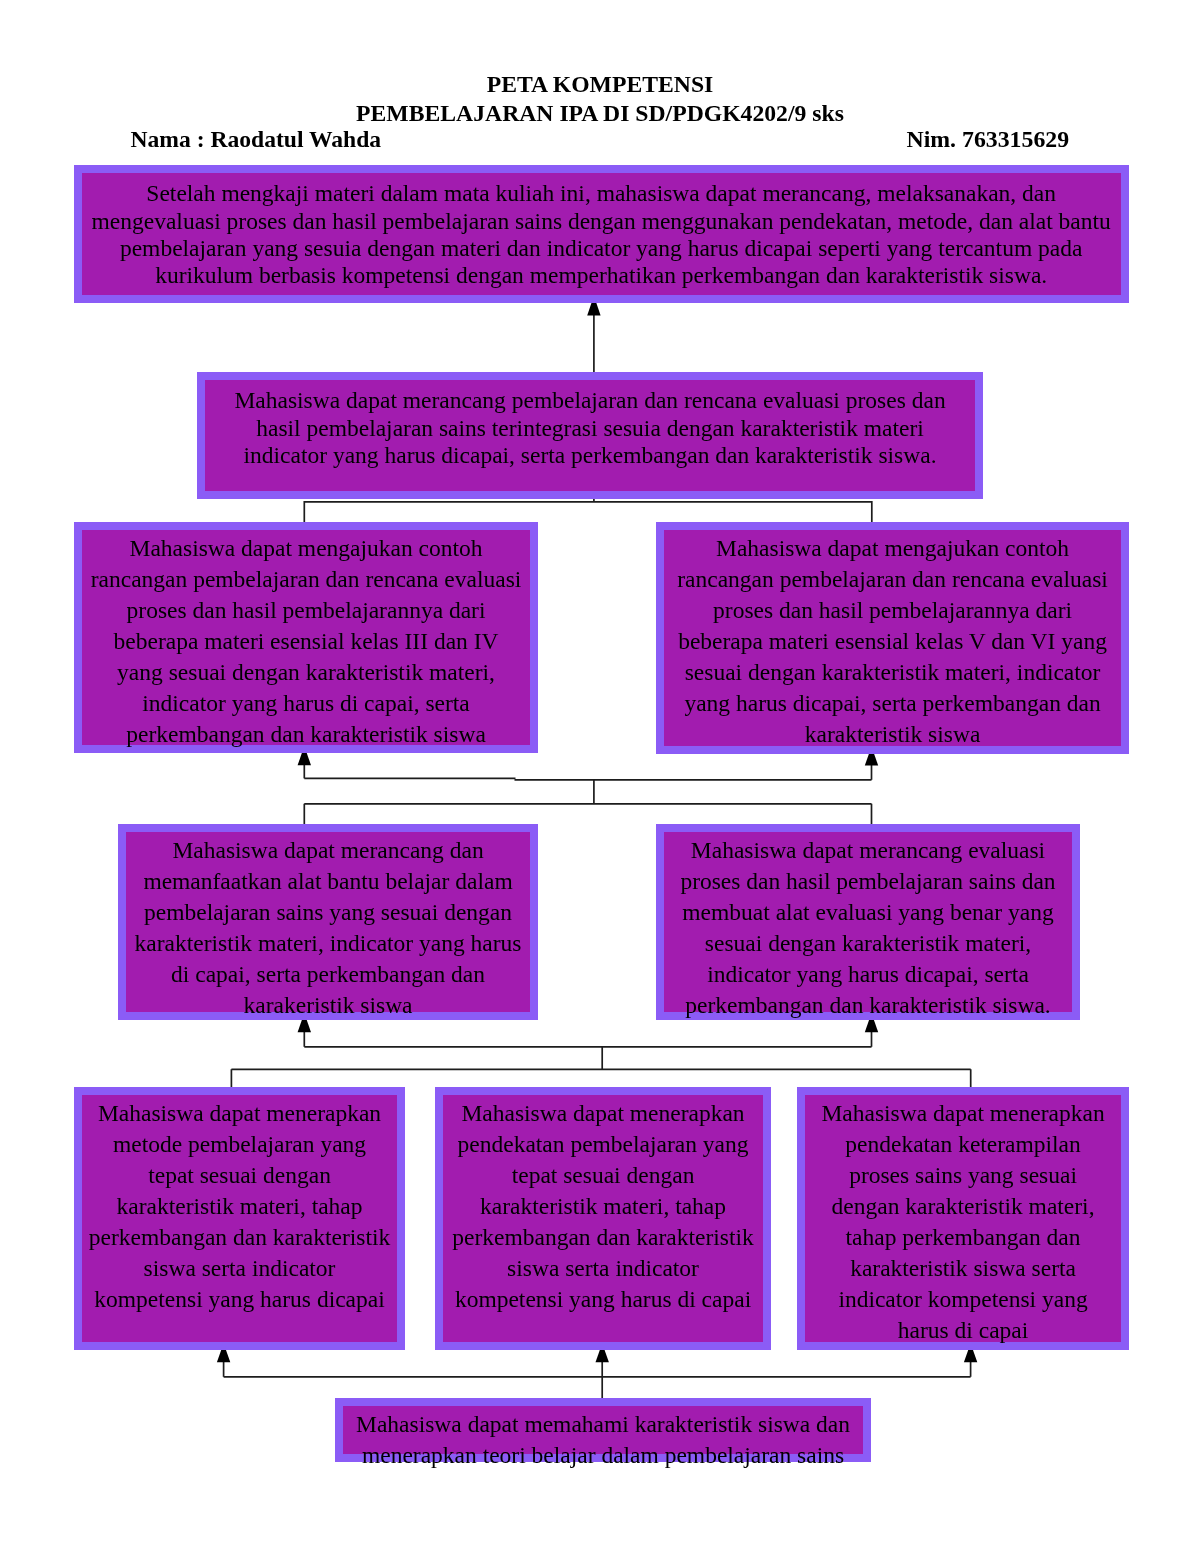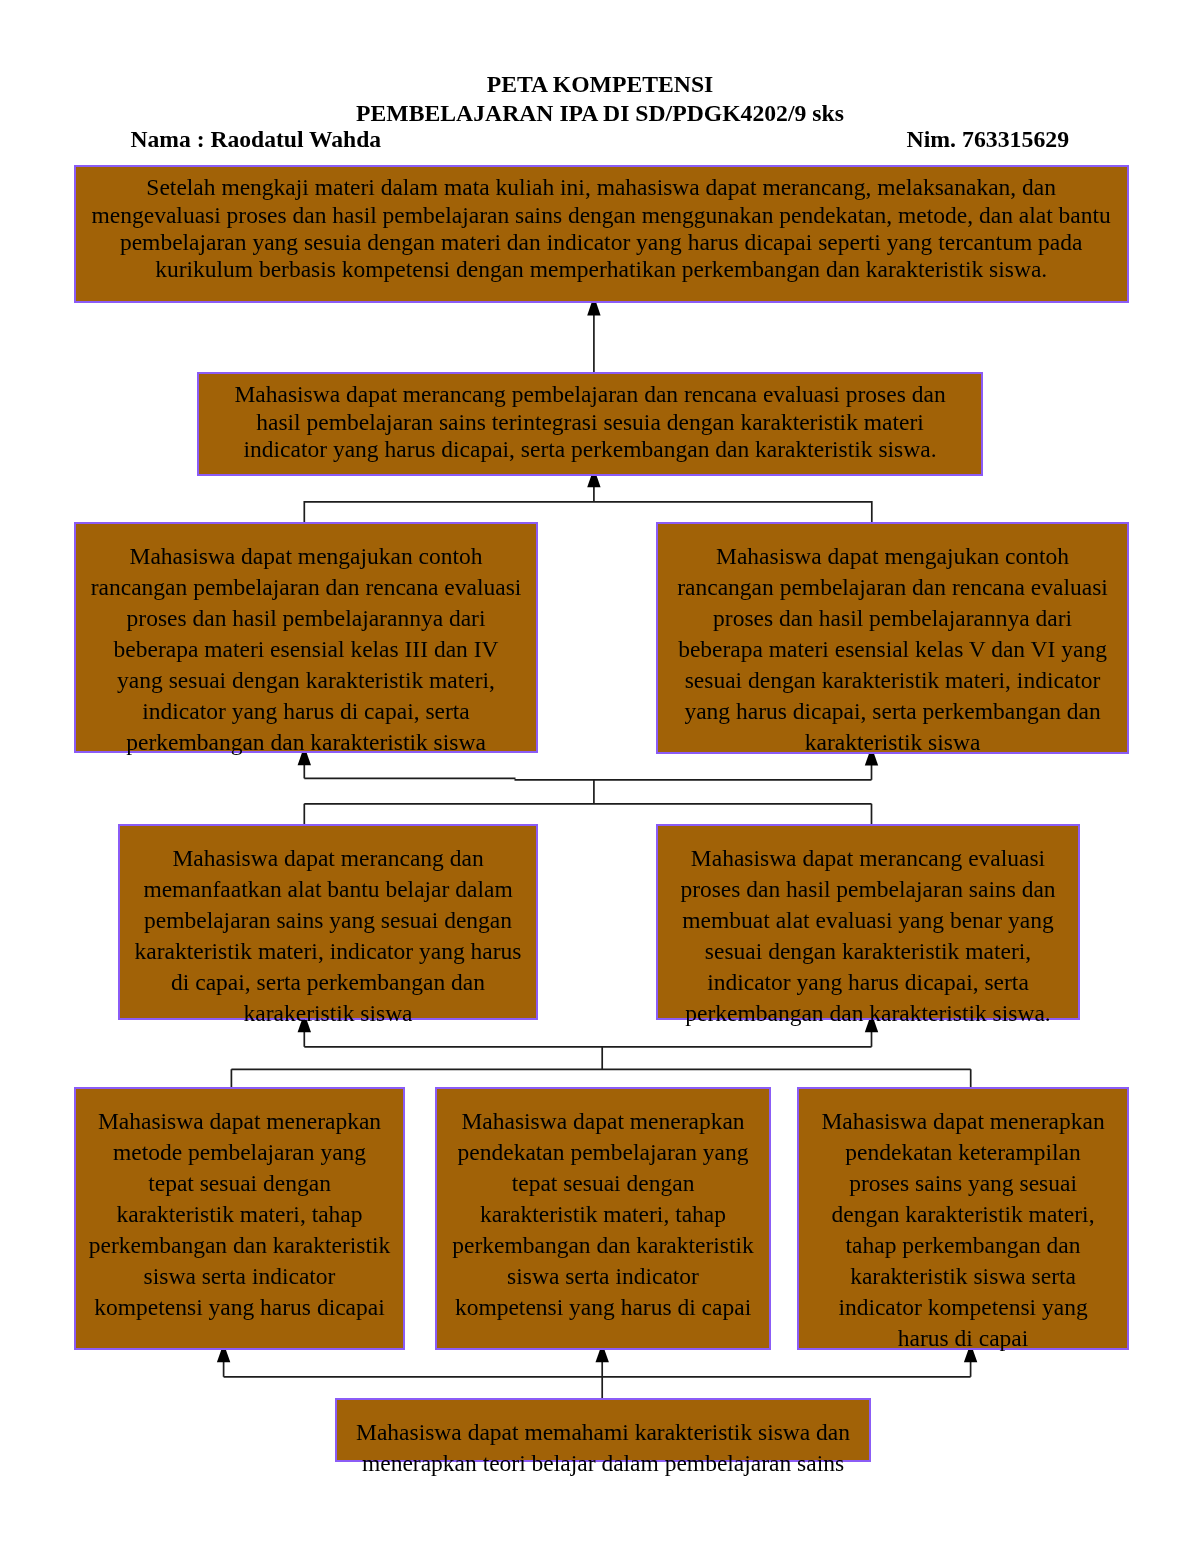--- a/index.html
+++ b/index.html
@@ -2,32 +2,32 @@
 <html><head>
 <meta charset="utf-8">
 <title>Peta Kompetensi</title>
 <style>
   html,body{margin:0;padding:0;background:#fff;}
   *{-webkit-font-smoothing:antialiased;}
   .box .txt,.hdr{will-change:opacity;}
   body{width:1200px;height:1553px;position:relative;font-family:"Liberation Serif",serif;color:#000;overflow:hidden;}
   #root{position:absolute;left:0;top:0;width:1200px;height:1553px;background:#fff;}
   .hdr{position:absolute;font-weight:bold;font-family:"Liberation Serif",serif;white-space:nowrap;text-align:center;}
-  .box{position:absolute;border:2px solid #8b5cf6;box-sizing:border-box;display:flex;align-items:flex-start;justify-content:center;background:#a16207;}
-  .box .txt{margin:0;text-align:center;font-size:23.5px;line-height:31.0px;padding-top:17px;}
+  .box{position:absolute;border:8px solid #8b5cf6;box-sizing:border-box;display:flex;align-items:flex-start;justify-content:center;background:#a21caf;}
+  .box .txt{margin:0;text-align:center;font-size:23.5px;line-height:31.0px;padding-top:3px;}
   #b1 .txt,#b2 .txt{line-height:27.2px;padding-top:7.5px;}
   svg.conn{position:absolute;left:0;top:0;width:1200px;height:1553px;}
 
   #t1{left:0;top:73.2px;width:1200px;text-align:center;font-size:23.7px;line-height:23.7px;}
   #t2{left:0;top:101.5px;width:1200px;text-align:center;font-size:23.7px;line-height:23.7px;}
   #nm{left:130.5px;top:128.4px;font-size:23.6px;line-height:23.6px;}
   #ni{left:906.5px;top:128.4px;font-size:23.8px;line-height:23.8px;}
 
   #b1 {left:73.6px;  top:164.9px;  width:1055.2px; height:138.0px;}
-  #b2 {left:196.6px; top:371.9px;  width:786.9px;  height:104px;}
+  #b2 {left:196.6px; top:371.9px;  width:786.9px;  height:127px;}
   #b3l{left:73.6px;  top:521.8px;  width:464.9px;  height:231.3px;}
   #b3r{left:656.3px; top:521.8px;  width:472.5px;  height:231.8px;}
   #b4l{left:117.6px; top:824.3px;  width:420.9px;  height:196.2px;}
   #b4r{left:656.3px; top:824.3px;  width:423.4px;  height:196.2px;}
   #b5a{left:73.6px;  top:1086.9px; width:331.9px;  height:263.0px;}
   #b5b{left:434.6px; top:1086.9px; width:336.9px;  height:263.0px;}
   #b5c{left:797.3px; top:1086.9px; width:331.5px;  height:263.0px;}
   #b6 {left:334.6px; top:1397.9px; width:536.9px;  height:64px;}
 </style>
 </head>

